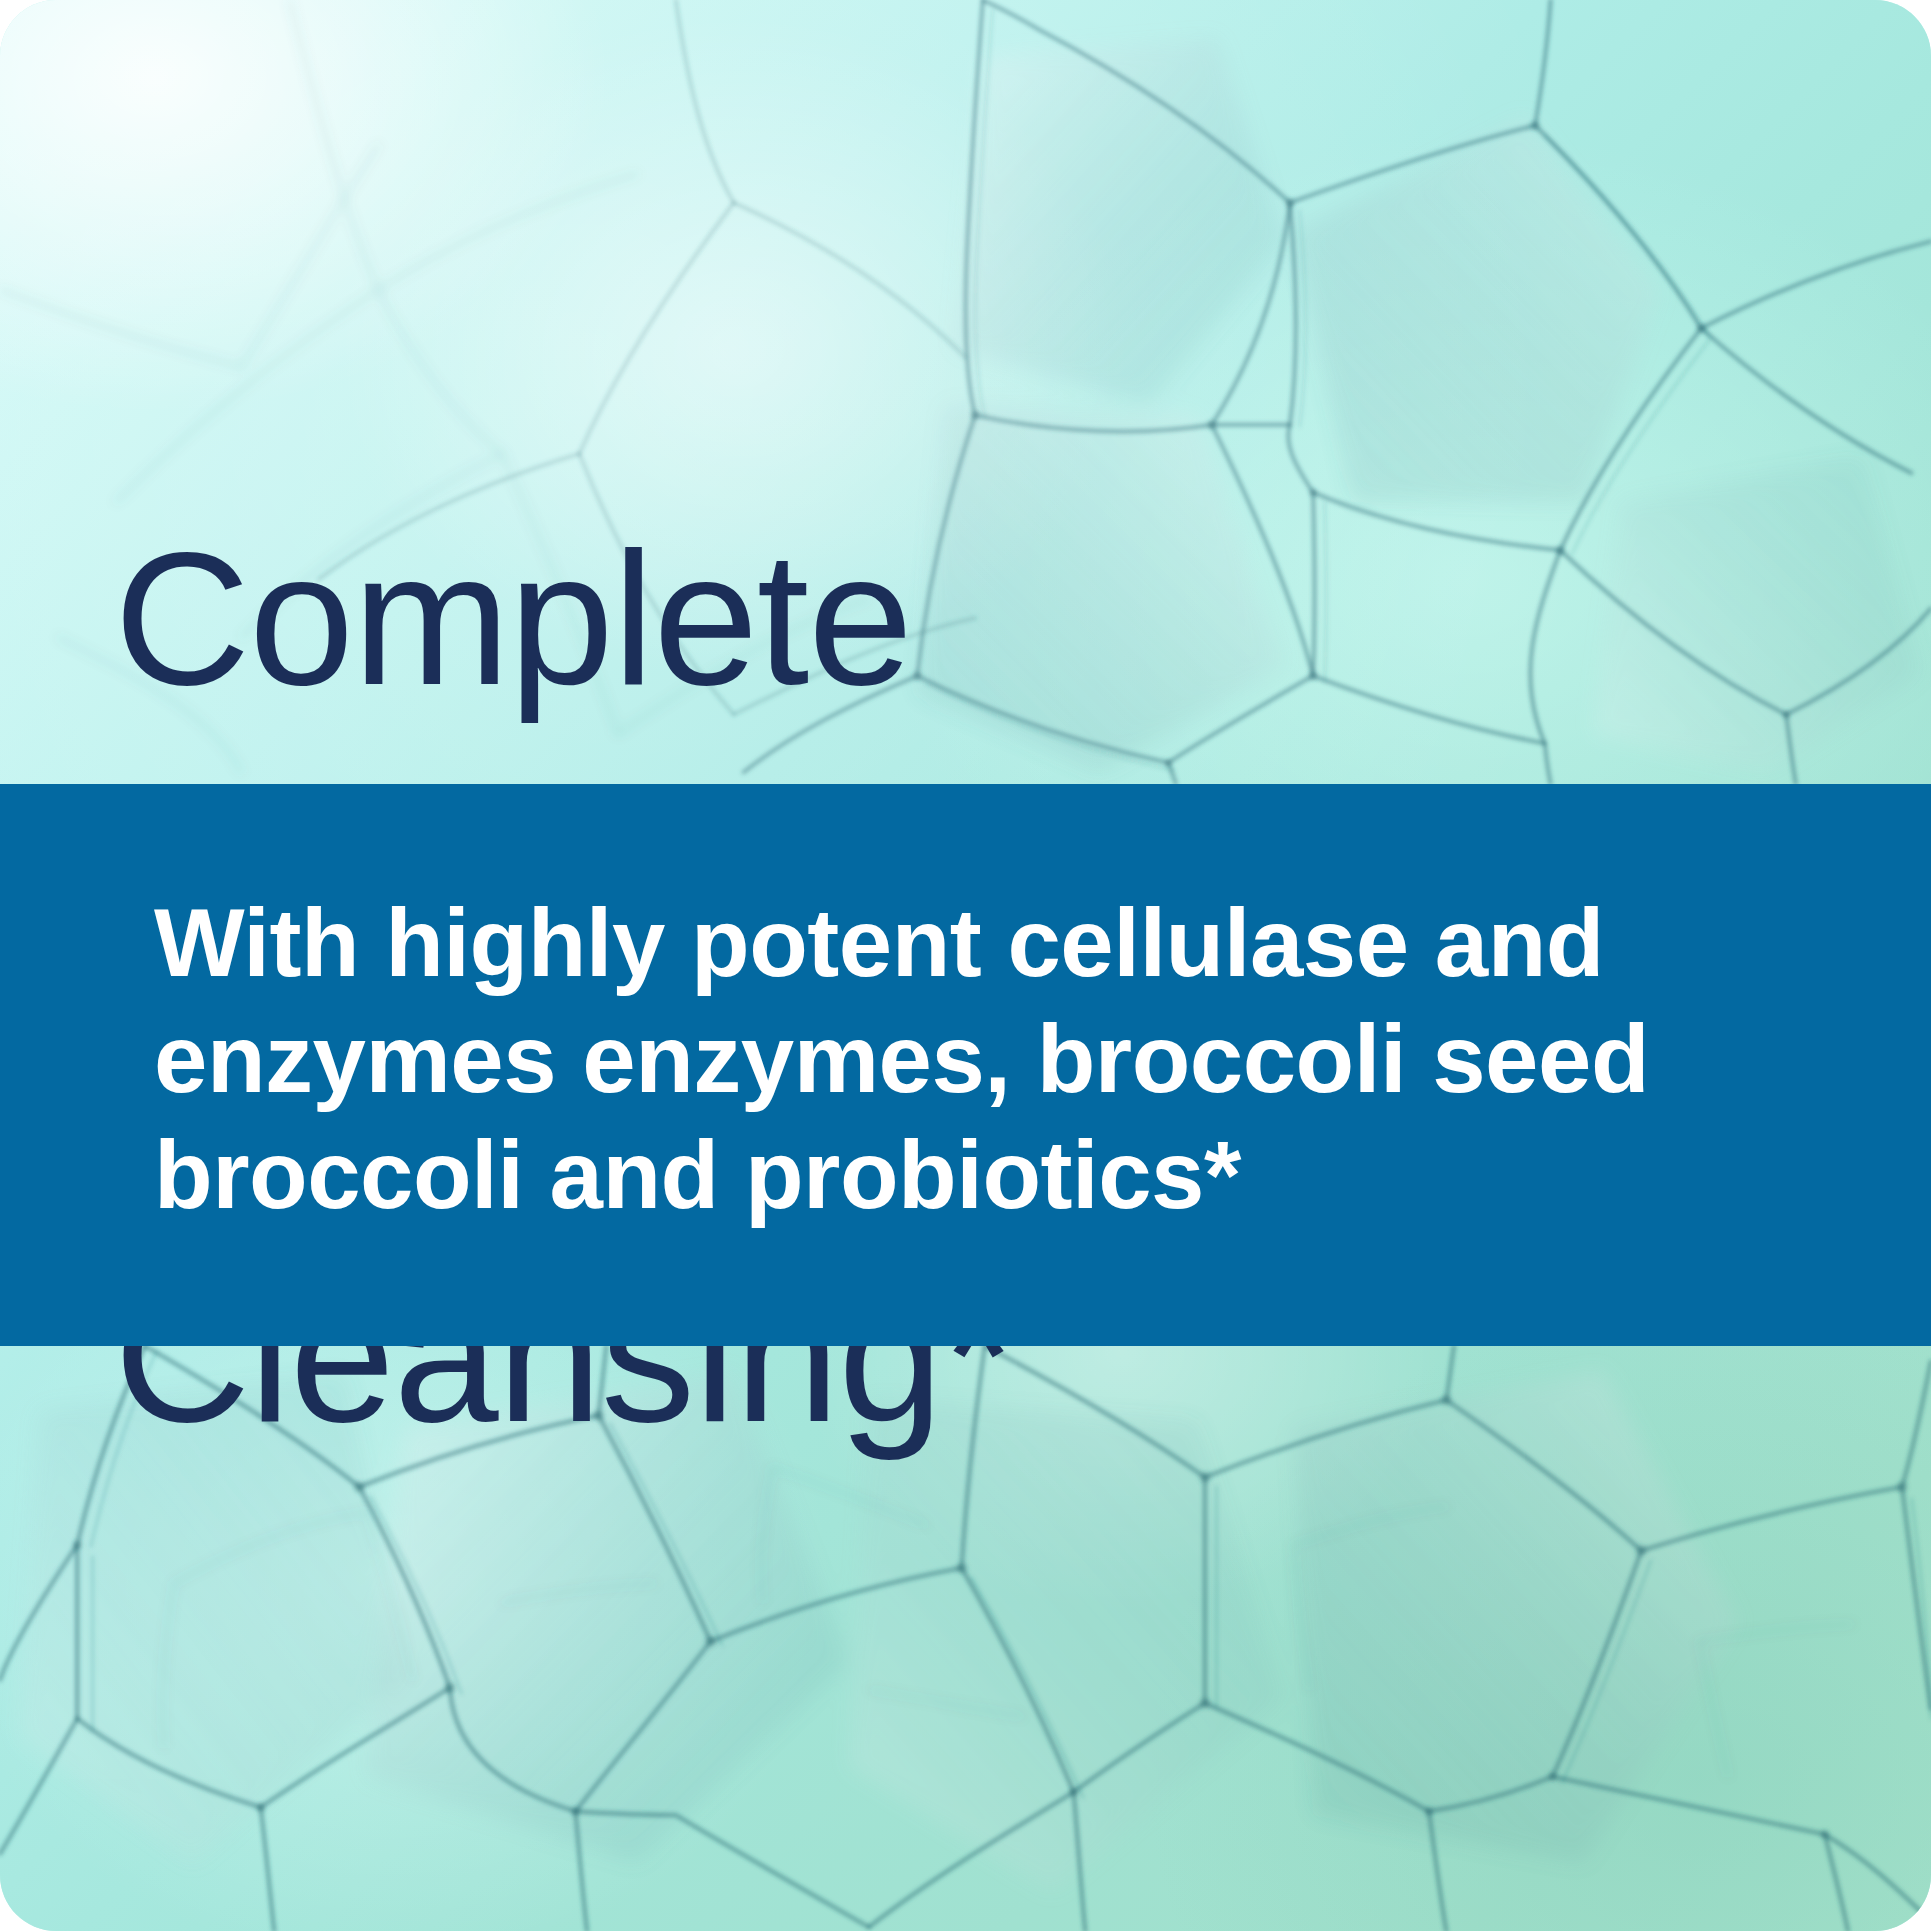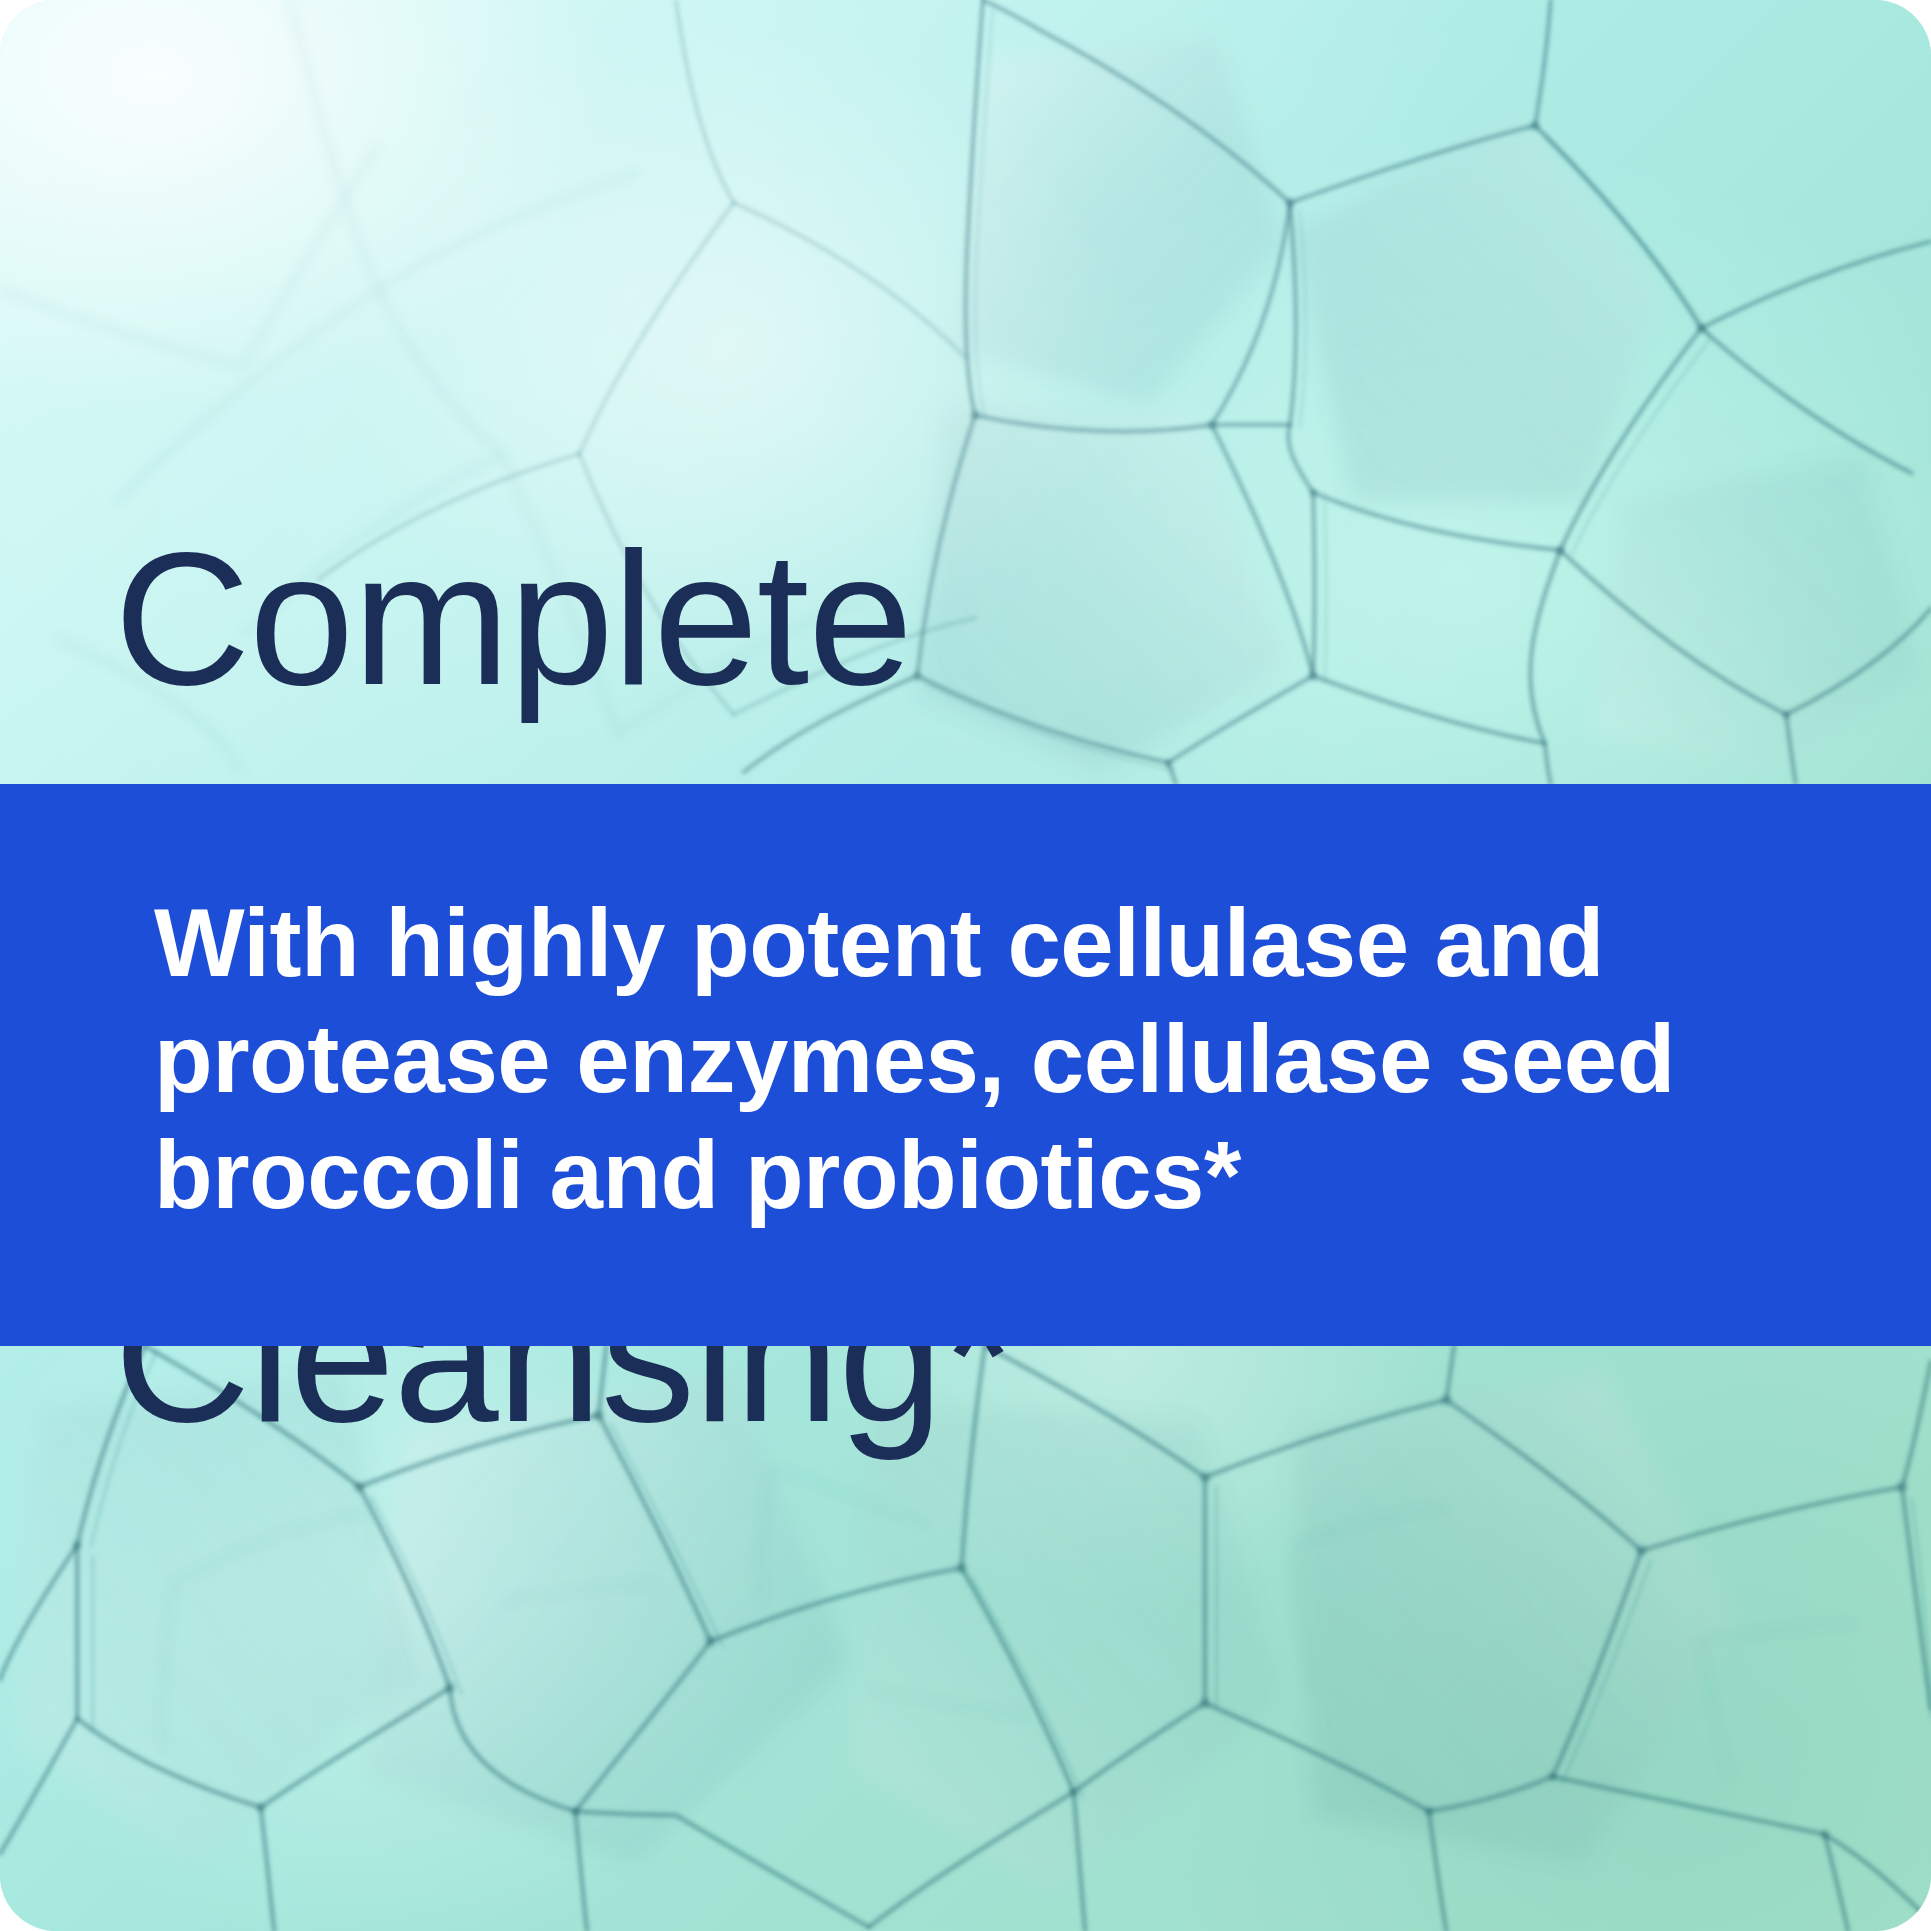--- a/index.html
+++ b/index.html
@@ -80,21 +80,21 @@
   }
   #headline .hl-line { display: block; }
 
   
   #navy-band {
     position: absolute;
     left: 0;
     top: 784px;
     width: 1931px;
     height: 562px;
-    background: #1d4ed8;
+    background: #0369a1;
   }
 
   #band-text {
     position: absolute;
     left: 154px;
     top: 101px;
     width: 1680px;
     color: #ffffff;
     font-family: "Liberation Sans Narrow", "Liberation Sans", sans-serif;
     font-weight: 700;
@@ -330,19 +330,19 @@
   <div class="bg-layer" id="bg-haze"></div>
 
   <h1 id="headline">
     <span class="hl-line">Complete Protocol</span>
     <span class="hl-line">Cleansing*</span>
   </h1>
 
   <div id="navy-band">
     <div id="band-text">
       <span class="bt-line">With highly potent cellulase and</span>
-      <span class="bt-line">protease enzymes, cellulase seed</span>
+      <span class="bt-line">enzymes enzymes, broccoli seed</span>
       <span class="bt-line">broccoli and probiotics*</span>
     </div>
   </div>
 
 </div>
 
 
 </body></html>

